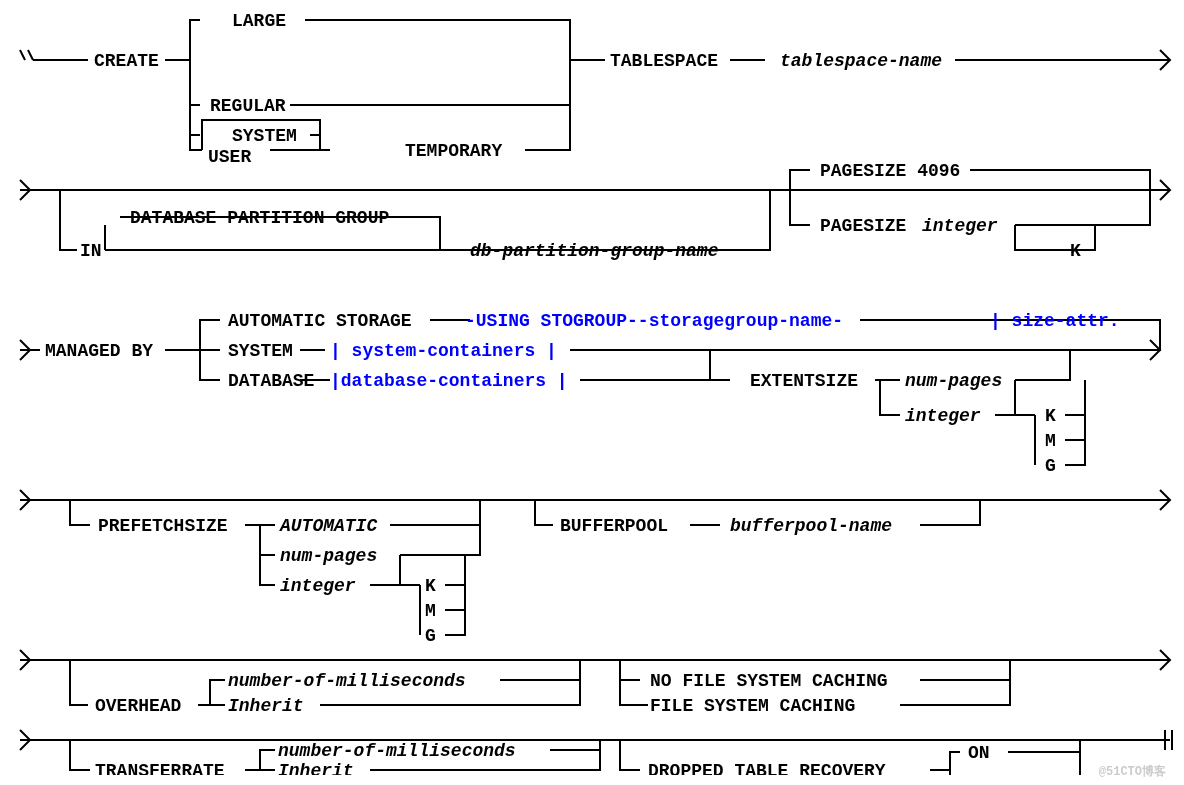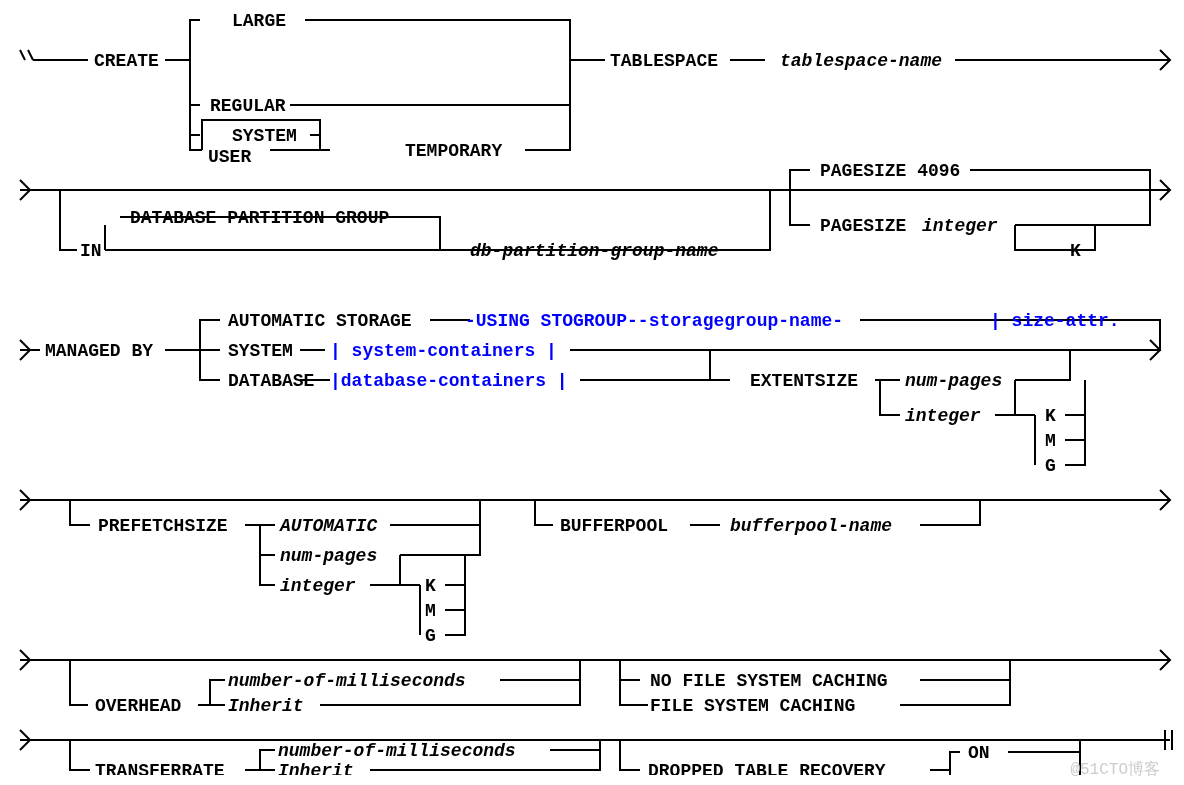--- a/index.html
+++ b/index.html
@@ -1,20 +1,20 @@
 <!DOCTYPE html>
 <html><head>
 <meta charset="utf-8">
 <style>
 body{font-family:"Courier New",monospace;font-weight:bold;font-size:16px;background:#fff;margin:0;padding:10px}
 svg{display:block}
 text{font-family:"Courier New",monospace;font-weight:bold;font-size:18px}
 .it{font-style:italic}
 .bl{fill:#0000FF}
-.wm{position:absolute;right:24px;bottom:5px;color:#ccc;font-size:16px;font-weight:normal}
+.wm{position:absolute;right:18px;bottom:5px;color:#ccc;font-size:12px;font-weight:bold}
 </style>
 </head>
 <body>
 
 <svg width="1164" height="765" viewBox="0 0 1164 765">
 <g stroke="#000" stroke-width="2" fill="none">
 
 <path d="M10 40 L15 50 M18 40 L23 50 M23 50 L78 50"></path>
 <path d="M155 50 L180 50 L180 10 L190 10 M180 50 L180 95 L190 95 M180 125 L190 125"></path>
 <path d="M295 10 L560 10 L560 50 L595 50"></path>

